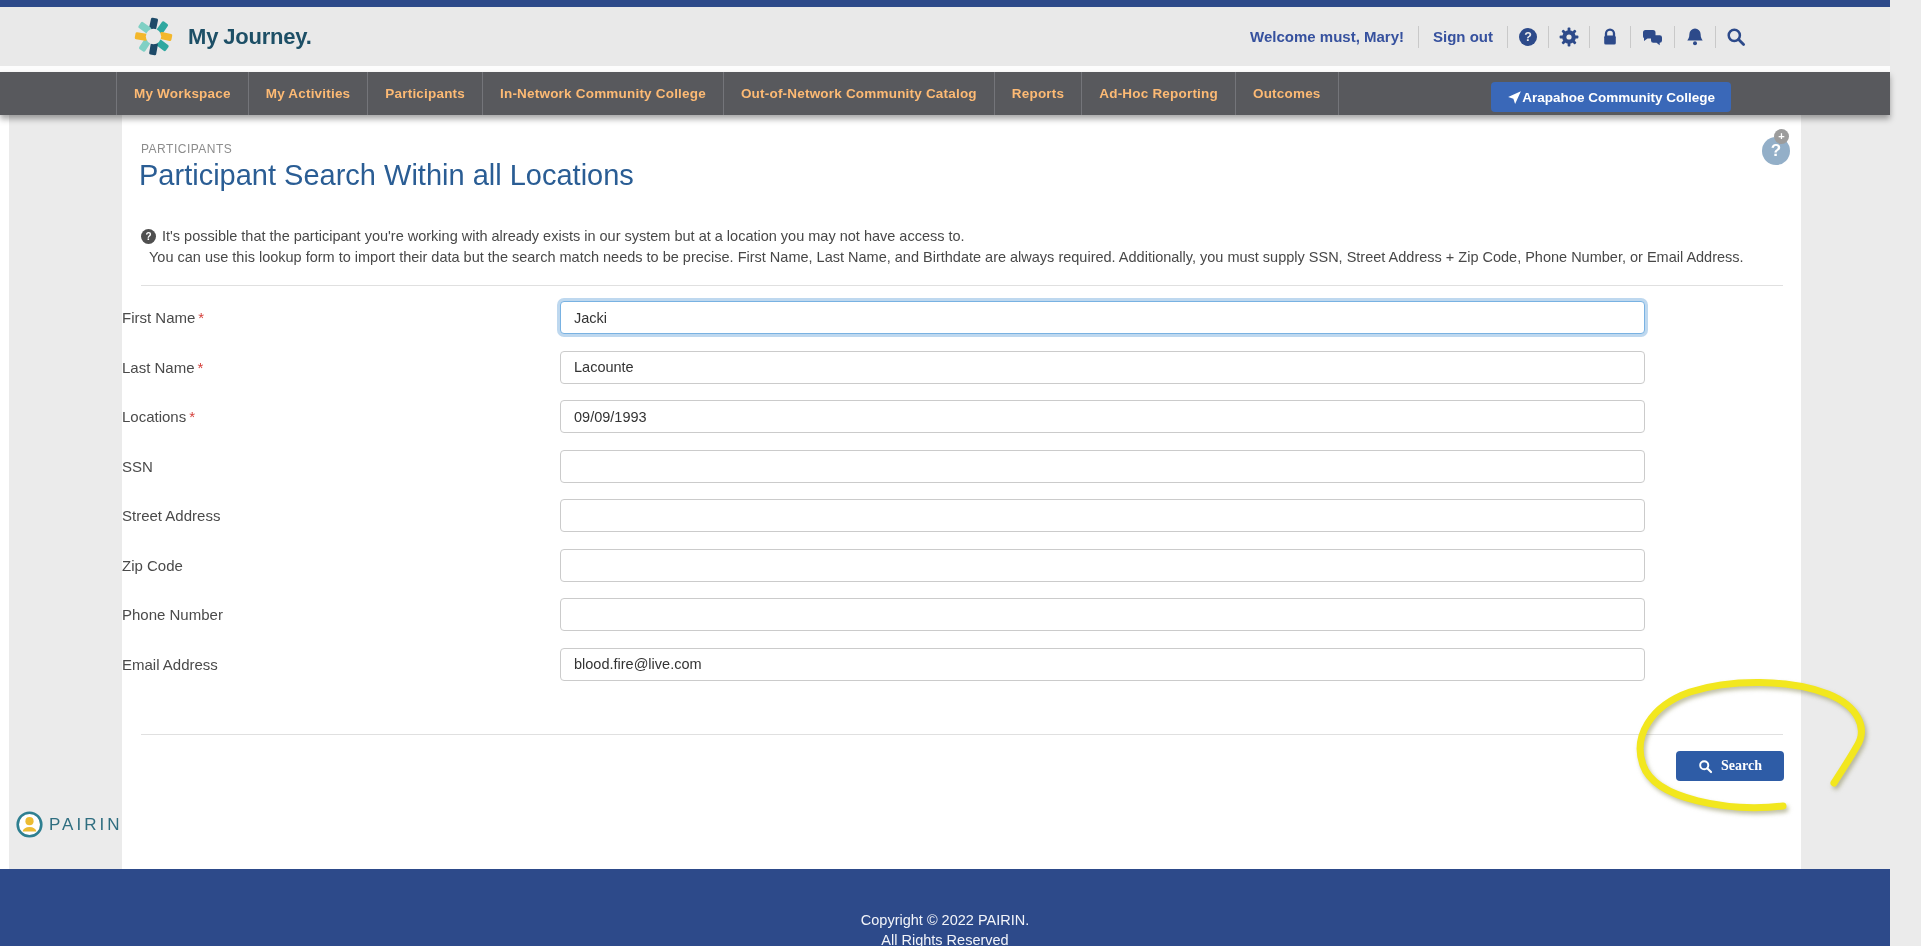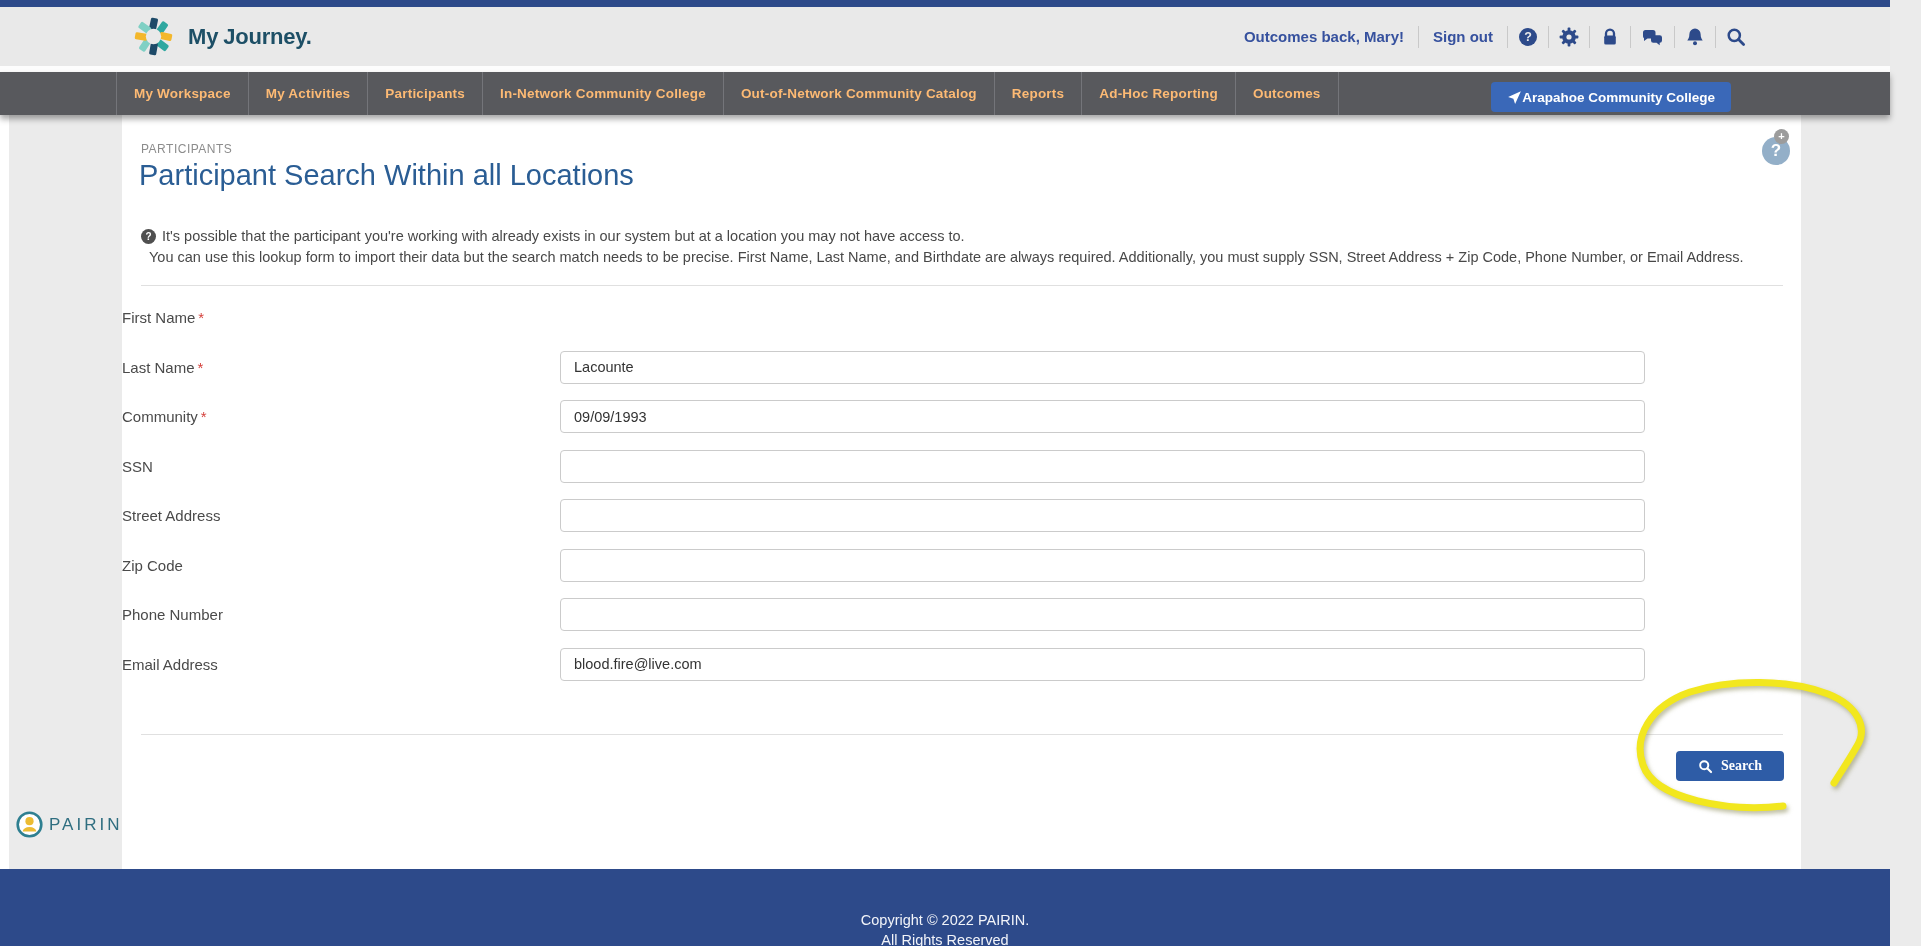--- a/index.html
+++ b/index.html
@@ -104,21 +104,21 @@
           <rect x="16.5" y="2" width="7" height="12" rx="1.5" fill="#7fd0c4" transform="rotate(225 20 20) rotate(-12 20 8)"></rect>
           <rect x="16.5" y="2" width="7" height="12" rx="1.5" fill="#f3b72b" transform="rotate(270 20 20) rotate(10 20 8)"></rect>
           <rect x="16.5" y="2" width="7" height="12" rx="1.5" fill="#7fd0c4" transform="rotate(315 20 20) rotate(-10 20 8)"></rect>
           <circle cx="20" cy="20" r="7.5" fill="#e9e9e9"></circle>
         </g>
       </svg>
       <div class="logo-text"><span>My</span><span class="j">Journey.</span></div>
     </div>
 
     <div class="header-right">
-      <span class="welcome">Outcomes back, Mary!</span>
+      <span class="welcome">Welcome must, Mary!</span>
       <span class="vsep"></span>
       <span class="signout">Sign out</span>
       <span class="vsep"></span>
 
       <span class="hicon">
         <svg width="20" height="20" viewBox="0 0 20 20">
             <circle cx="10" cy="10" r="9" fill="#2d4a8a"></circle>
             <text x="10" y="14.3" text-anchor="middle" font-size="12.5" font-weight="bold" fill="#e9e9e9" font-family="Liberation Sans, sans-serif">?</text>
           </svg>
       </span>
@@ -214,27 +214,28 @@
         <div class="info-line info-line2">
           <span>You can use this lookup form to import their data but the search match needs to be precise. First Name, Last Name, and Birthdate are always required. Additionally, you must supply SSN, Street Address + Zip Code, Phone Number, or Email Address.</span>
         </div>
       </div>
 
       <div class="divider div1"></div>
 
       <div class="form">
         <div class="frow">
           <div class="flabel"><span>First Name</span><span class="req">*</span></div>
+          <input class="finput focused" value="Jacki" style="">
         </div>
         <div class="frow">
           <div class="flabel"><span>Last Name</span><span class="req">*</span></div>
           <input class="finput" value="Lacounte" style="">
         </div>
         <div class="frow">
-          <div class="flabel"><span>Community</span><span class="req">*</span></div>
+          <div class="flabel"><span>Locations</span><span class="req">*</span></div>
           <input class="finput" value="09/09/1993" style="">
         </div>
         <div class="frow">
           <div class="flabel"><span>SSN</span></div>
           <input class="finput" value="" style="">
         </div>
         <div class="frow">
           <div class="flabel"><span>Street Address</span></div>
           <input class="finput" value="" style="">
         </div>

